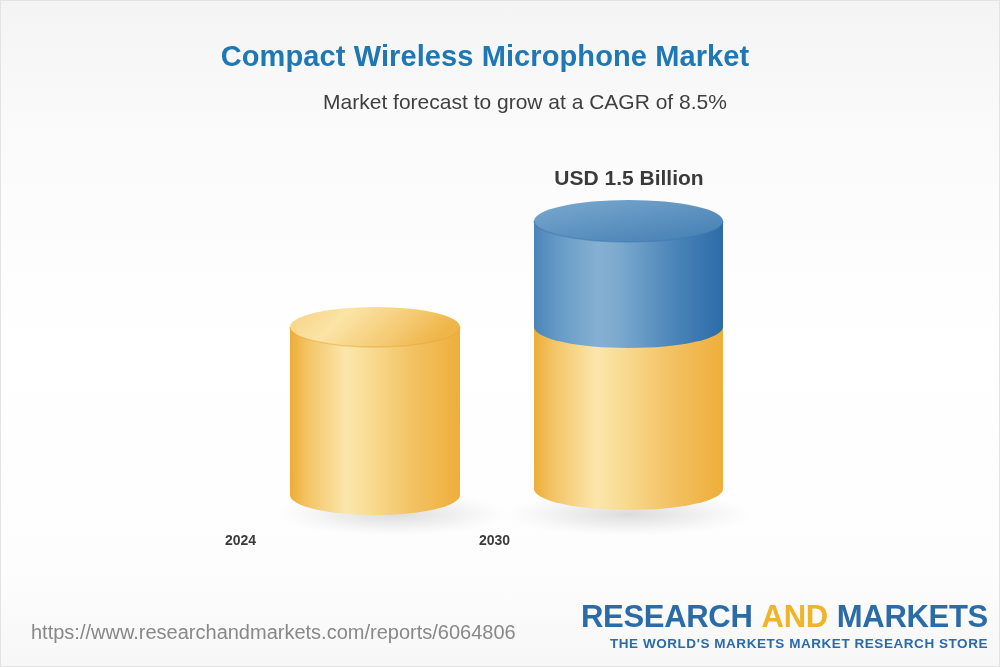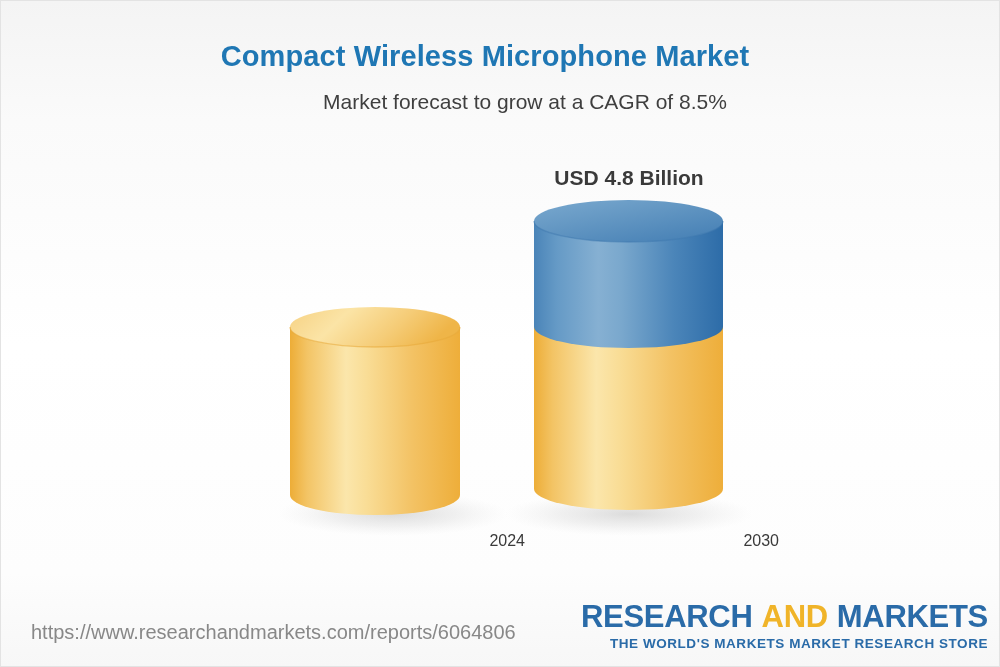--- a/index.html
+++ b/index.html
@@ -55,23 +55,23 @@
     text-align: center;
     font-size: 21px;
     font-weight: bold;
     color: #3a3a3a;
     white-space: nowrap;
   }
   #val-2024 { left: 224px; top: 271px; width: 300px; }
   #val-2030 { left: 478px; top: 165px; width: 300px; }
   .cat-label {
     position: absolute;
-    text-align: right;
-    font-size: 16px;
-    font-weight: normal;
+    text-align: left;
+    font-size: 14px;
+    font-weight: bold;
     color: #3a3a3a;
     white-space: nowrap;
   }
   #cat-2024 { left: 224px; top: 531px; width: 300px; }
   #cat-2030 { left: 478px; top: 531px; width: 300px; }
   #source-url {
     position: absolute;
     left: 30px;
     top: 620px;
     font-size: 20px;
@@ -167,21 +167,21 @@
       <ellipse cx="627.5" cy="220" rx="94.5" ry="21" fill="url(#gradBlueCap)"></ellipse>
       <path d="M 533 220 A 94.5 21 0 0 0 722 220" fill="none" stroke="#3f7ab0" stroke-opacity="0.5" stroke-width="1.4"></path>
     </g>
   </svg>
 
   <div class="txt-title">Compact Wireless Microphone Market</div>
 
   <div class="txt-subtitle">Market forecast to grow at a CAGR of 8.5%</div>
 
 
-  <div class="val-label" id="val-2030">USD 4.8 Billion</div>
+  <div class="val-label" id="val-2030">USD 1.5 Billion</div>
 
   <div class="cat-label" id="cat-2024">2024</div>
 
   <div class="cat-label" id="cat-2030">2030</div>
 
   <div id="source-url">https://www.researchandmarkets.com/reports/6064806</div>
 
   <div id="logo">
     <div id="logo-main"><span class="lg-blue" style="margin-right: 9px;">RESEARCH</span><span class="lg-gold" style="margin-right: 9px;">AND</span><span class="lg-blue">MARKETS</span></div>
     <div id="logo-tag">THE WORLD'S MARKETS MARKET RESEARCH STORE</div>

